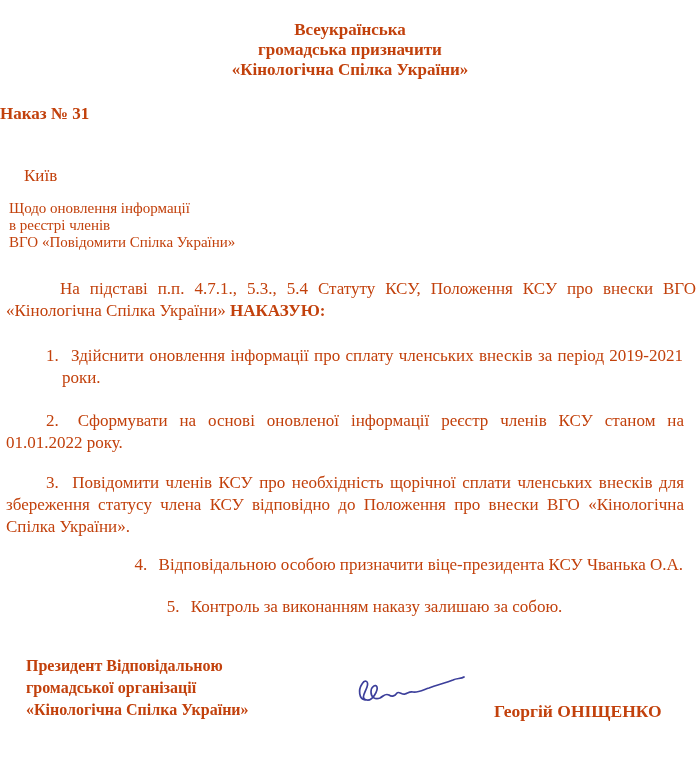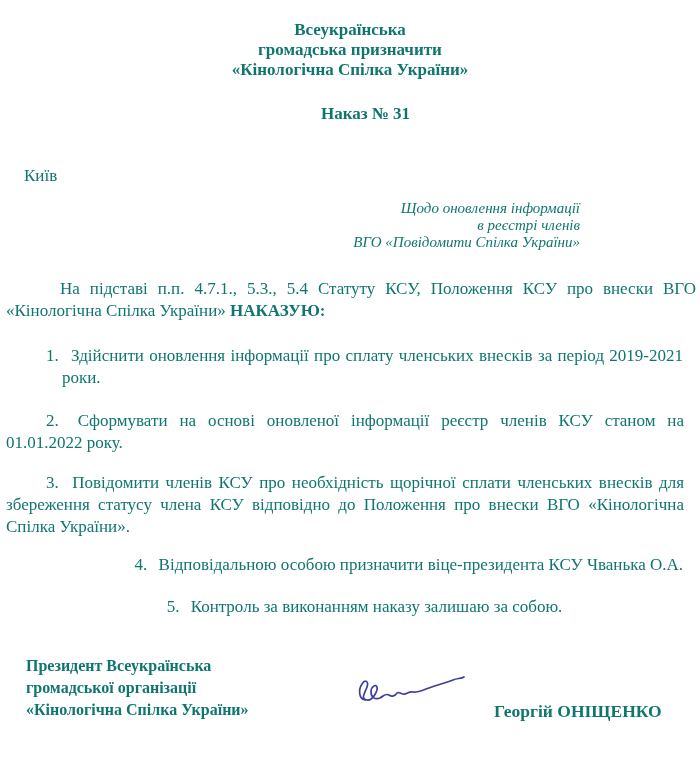--- a/index.html
+++ b/index.html
@@ -6,55 +6,52 @@
   html, body { margin: 0; padding: 0; background: #ffffff; }
   .page {
     position: relative;
     width: 700px;
     height: 759px;
     margin: 0 auto;
     background: #ffffff;
     font-family: "Liberation Serif", "DejaVu Serif", serif;
     font-size: 17px;
     line-height: 22px;
-    color: #0f766e;
+    color: #c2410c;
     overflow: hidden;
   }
   .abs { position: absolute; }
 
   
   .org-header {
     top: 20px; left: 0; right: 0;
     text-align: center;
     font-weight: bold;
     font-size: 17px;
     line-height: 20px;
   }
   .order-title {
     top: 103px; left: 0; right: 6px;
-    text-align: center;
+    text-align: left;
     font-weight: bold;
     font-size: 17px;
-    padding-left: 37px;
   }
 
   
   .date-row {
     top: 165px; left: 24px; right: 66px;
     display: flex;
     justify-content: space-between;
   }
 
   
   .subject {
     top: 200px; left: 9px; right: 120px;
-    font-style: italic;
     font-size: 15px;
     line-height: 17px;
-    text-align: right;
   }
 
   
   .basis {
     top: 278px; left: 6px; right: 4px;
     margin: 0;
     text-indent: 54px;
     text-align: justify;
   }
   .decree { font-weight: bold; }
@@ -141,21 +138,21 @@
     <span>Відповідальною особою призначити віце-президента КСУ Чванька О.А.</span>
   </p>
 
   <p class="abs item item-hang i5">
     <span class="num">5.</span>
     <span>Контроль за виконанням наказу залишаю за собою.</span>
   </p>
 
   <div class="abs sign-area">
     <div class="sign-title">
-      <div>Президент Всеукраїнська</div>
+      <div>Президент Відповідальною</div>
       <div>громадської організації</div>
       <div>«Кінологічна Спілка України»</div>
     </div>
 
     <svg class="signature-svg" width="120" height="38" viewBox="0 0 120 38" aria-hidden="true">
       <path d="M15,29 C9,28 8,19 12,13 C15,8 19,10 17,16 C15,22 10,28 17,29
                C23,30 28,19 27,16 C26,13 21,15 21,21 C21,26 25,29 30,27
                C34,25 35,22 39,24 C42,26 45,25 47,22 C49,20 52,24 55,23
                C58,22 60,20 63,21 C67,22 73,19 79,17 C86,14 96,12 103,9
                C107,7 111,8 114,6" fill="none" stroke="#3c3f9b" stroke-width="1.7" stroke-linecap="round" stroke-linejoin="round"></path>

